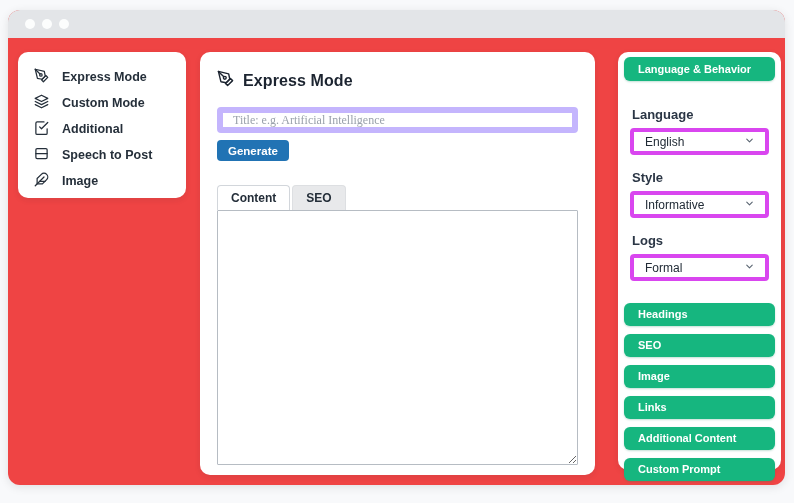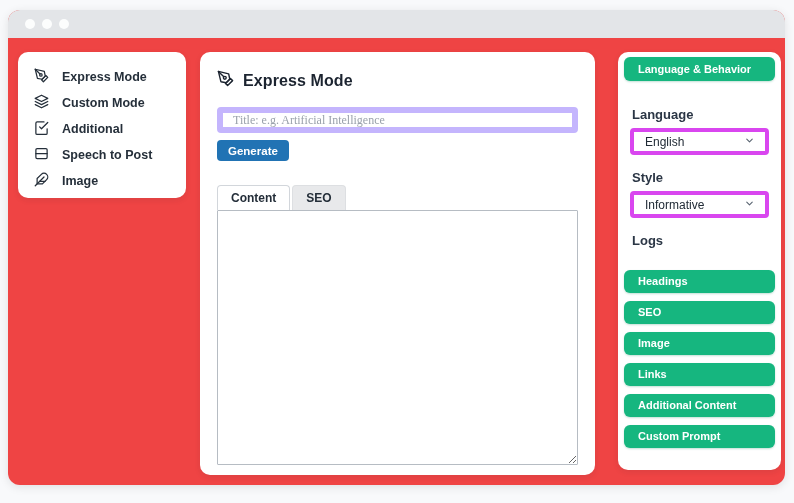--- a/index.html
+++ b/index.html
@@ -216,20 +216,28 @@
             <span>
               <svg width="11" height="11" viewBox="0 0 24 24" fill="none" stroke="#5a6572" stroke-width="2.4" stroke-linecap="round" stroke-linejoin="round">
                   <polyline points="6 9 12 15 18 9"></polyline>
                 </svg>
             </span>
           </div>
         </div>
 
         <div class="field">
           <span class="field-label">Logs</span>
+          <div class="select-box">
+            <span>Formal</span>
+            <span>
+              <svg width="11" height="11" viewBox="0 0 24 24" fill="none" stroke="#5a6572" stroke-width="2.4" stroke-linecap="round" stroke-linejoin="round">
+                  <polyline points="6 9 12 15 18 9"></polyline>
+                </svg>
+            </span>
+          </div>
         </div>
 
         <div class="panel-buttons">
           <button class="green-btn">Headings</button>
           <button class="green-btn">SEO</button>
           <button class="green-btn">Image</button>
           <button class="green-btn">Links</button>
           <button class="green-btn">Additional Content</button>
           <button class="green-btn">Custom Prompt</button>
         </div>

